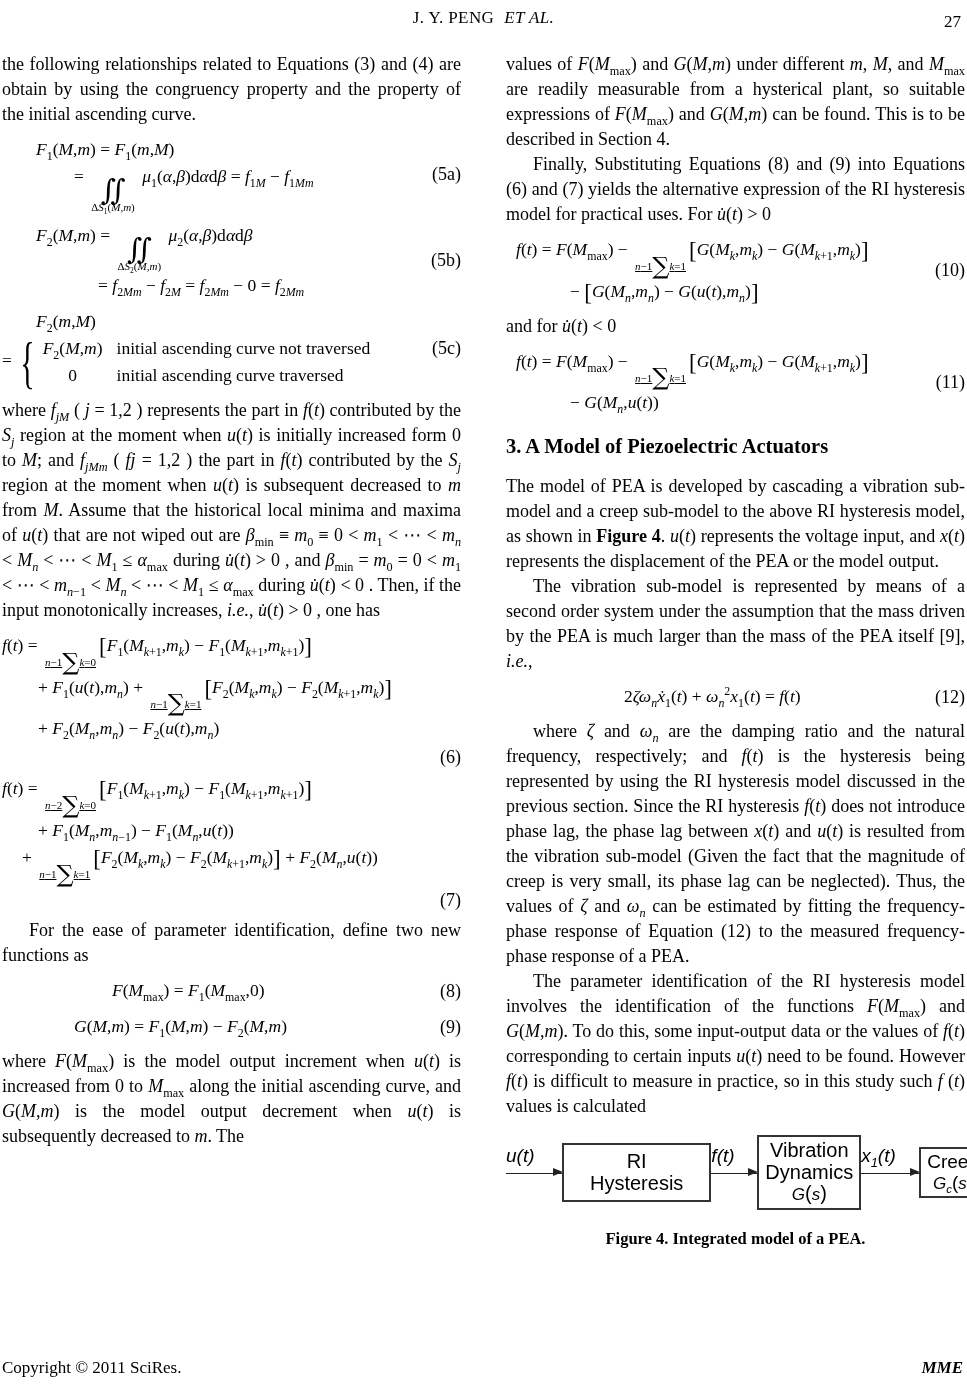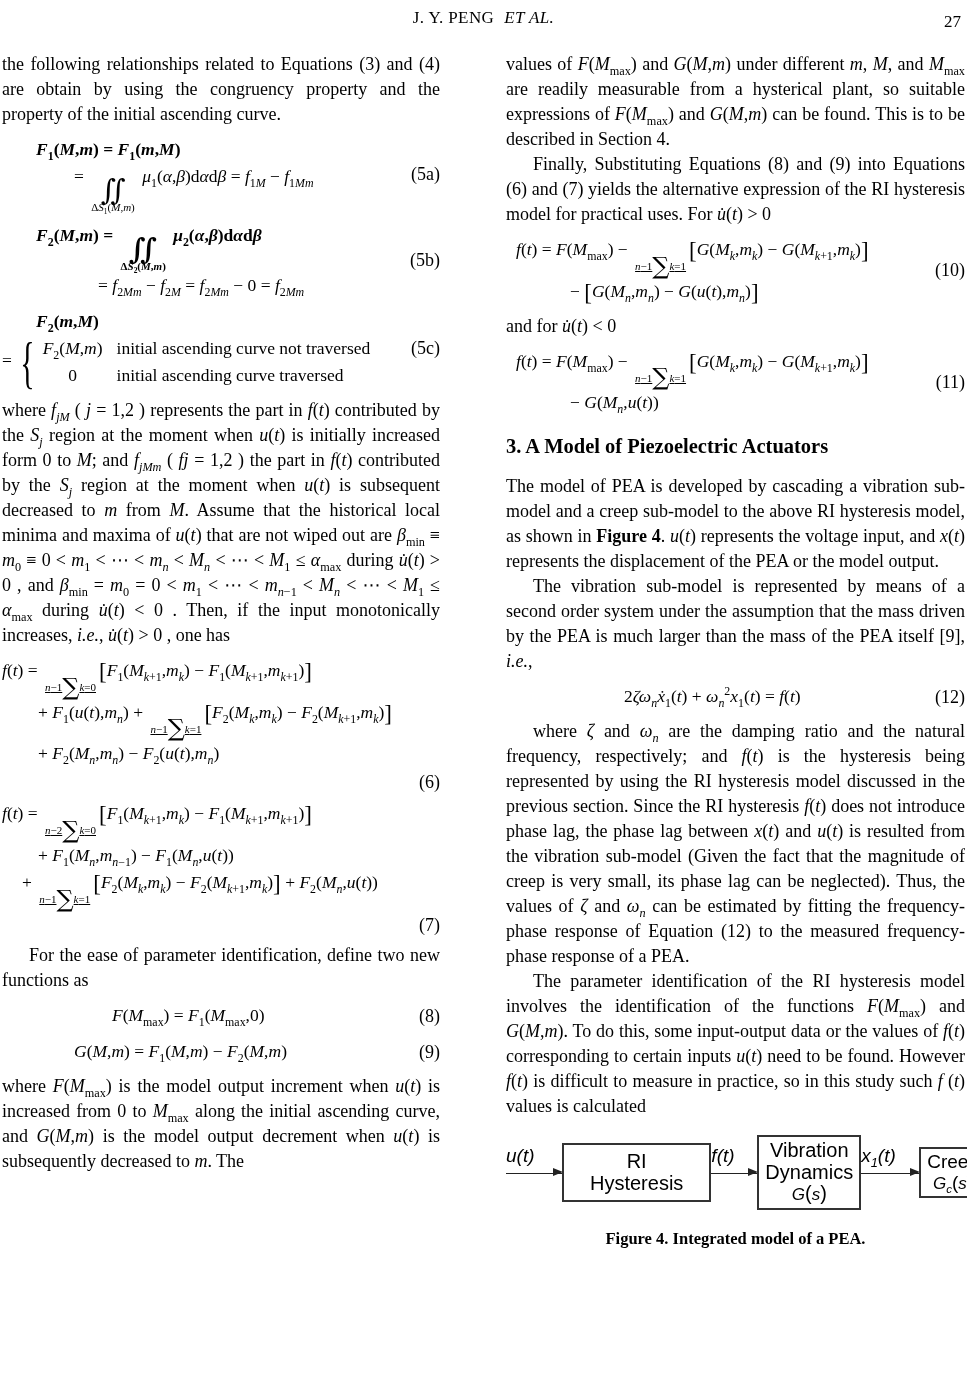--- a/index.html
+++ b/index.html
@@ -7,35 +7,35 @@
     position:relative; width:967px; height:1386px; background:#fff;
     color:#000; font-family:"Liberation Serif", serif; overflow:hidden;
   }
   
   .pg-header { position:absolute; top:8px; left:0; width:100%; height:26px; }
   .running-head { text-align:center; font-size:17px; letter-spacing:0.4px; }
   .running-head .etal { font-style:italic; margin-left:10px; }
   .page-num { position:absolute; right:6px; top:4px; font-size:17px; }
 
   
-  .cols { position:absolute; top:52px; left:2px; width:963px; display:flex; gap:66px; }
+  .cols { position:absolute; top:52px; left:2px; width:963px; display:flex; gap:45px; }
   .col { width:459px; font-size:18px; line-height:25px; text-align:justify; }
   .col p { margin:0; }
   .indent { text-indent:1.5em; }
   sub { font-size:68%; line-height:0; }
   sup { font-size:68%; line-height:0; }
 
   
   .eq { position:relative; margin:9px 0; padding-right:44px; text-align:left; }
   .eq.numbottom { padding-right:8px; }
   .eq .lines { display:flex; flex-direction:column; }
   .ml { white-space:nowrap; font-size:17.5px; line-height:27px; }
   .eq .num { position:absolute; right:0; top:50%; transform:translateY(-50%); font-size:18px; }
   .eq.numbottom .num { top:auto; bottom:-4px; transform:none; }
-  .ind1 { margin-left:34px;font-weight:bold; }
+  .ind1 { margin-left:34px; }
   .ind2 { margin-left:72px; }
   .ind3 { margin-left:96px; }
   .ind4 { margin-left:36px; }
   .ind5 { margin-left:110px; }
   .ind6 { margin-left:10px; }
   .ind7 { margin-left:64px; }
   .ind8 { margin-left:118px; }
   .ind9 { margin-left:20px; }
 
   .su { display:inline-flex; flex-direction:row; align-items:center; line-height:0.95;
@@ -258,14 +258,18 @@
           <div class="arr a4">
             <span class="albl">x(t)</span>
             <div class="ashaft"></div>
           </div>
         </div>
         <div class="figcap">Figure 4. Integrated model of a PEA.</div>
       </div>
     </div>
   </div>
 
+  <div class="pg-footer">
+    <span>Copyright © 2011 SciRes.</span>
+    <span class="journal">MME</span>
+  </div>
 
 </div>
 
 </body></html>

